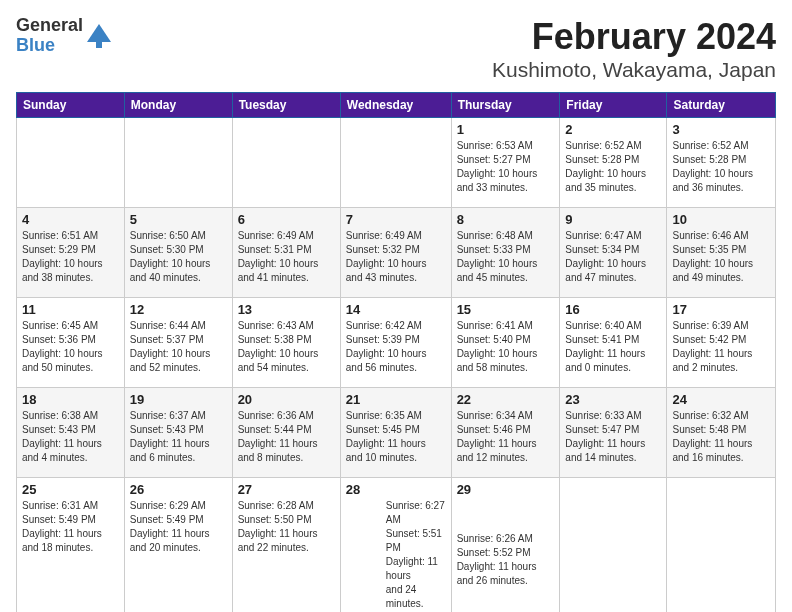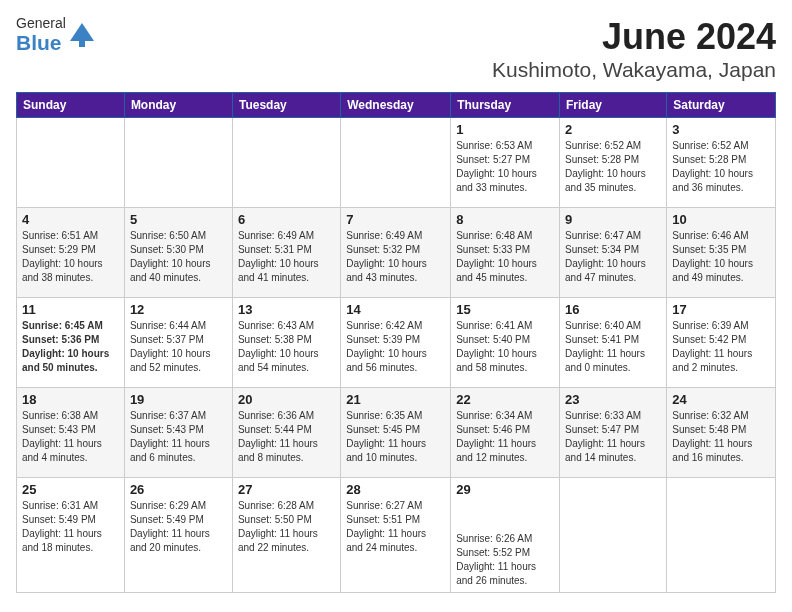--- a/index.html
+++ b/index.html
@@ -19,26 +19,26 @@
     .logo {
       display: flex;
       align-items: center;
     }
     .logo-text {
       display: flex;
       flex-direction: column;
       line-height: 1.1;
     }
     .logo-general {
-      font-size: 14px;
-      font-weight: normal;
+      font-size: 18px;
+      font-weight: bold;
       color: #333;
     }
     .logo-blue {
-      font-size: 21px;
+      font-size: 18px;
       font-weight: bold;
       color: #3b82c4;
     }
     .logo-icon {
       width: 28px;
       height: 28px;
       margin-left: 2px;
     }
     .title-block {
       text-align: right;
@@ -100,21 +100,21 @@
     <div class="logo-text">
       <span class="logo-general">General</span>
       <span class="logo-blue">Blue</span>
     </div>
     <svg class="logo-icon" viewBox="0 0 28 28">
       <polygon points="14,2 26,20 2,20" fill="#3b82c4"></polygon>
       <rect x="11" y="20" width="6" height="6" fill="#3b82c4"></rect>
     </svg>
   </div>
   <div class="title-block">
-    <div class="month-title">June 2024</div>
+    <div class="month-title">February 2024</div>
     <div class="subtitle">Kushimoto, Wakayama, Japan</div>
   </div>
 </div>
 
 <table class="calendar">
   <thead>
     <tr>
     <th>Sunday</th>
         <th>Monday</th>
         <th>Tuesday</th>
@@ -199,21 +199,21 @@
           <div class="day-num">10</div>
           <div class="day-info" style="white-space: pre-line;">Sunrise: 6:46 AM
 Sunset: 5:35 PM
 Daylight: 10 hours
 and 49 minutes.</div>
         </td>
       </tr>
       <tr>
         <td>
           <div class="day-num">11</div>
-          <div class="day-info" style="white-space: pre-line; font-weight: bold;">Sunrise: 6:45 AM
+          <div class="day-info" style="white-space: pre-line;">Sunrise: 6:45 AM
 Sunset: 5:36 PM
 Daylight: 10 hours
 and 50 minutes.</div>
         </td>
         <td>
           <div class="day-num">12</div>
           <div class="day-info" style="white-space: pre-line;">Sunrise: 6:44 AM
 Sunset: 5:37 PM
 Daylight: 10 hours
 and 52 minutes.</div>
@@ -322,21 +322,21 @@
         </td>
         <td>
           <div class="day-num">27</div>
           <div class="day-info" style="white-space: pre-line;">Sunrise: 6:28 AM
 Sunset: 5:50 PM
 Daylight: 11 hours
 and 22 minutes.</div>
         </td>
         <td>
           <div class="day-num">28</div>
-          <div class="day-info" style="white-space: pre-line;">Sunrise: 6:27 AM
+          <div class="day-info" style="white-space: pre-line; margin-left: 40px;">Sunrise: 6:27 AM
 Sunset: 5:51 PM
 Daylight: 11 hours
 and 24 minutes.</div>
         </td>
         <td>
           <div class="day-num">29</div>
           <div class="day-info" style="white-space: pre-line; margin-top: 35px;">Sunrise: 6:26 AM
 Sunset: 5:52 PM
 Daylight: 11 hours
 and 26 minutes.</div>

